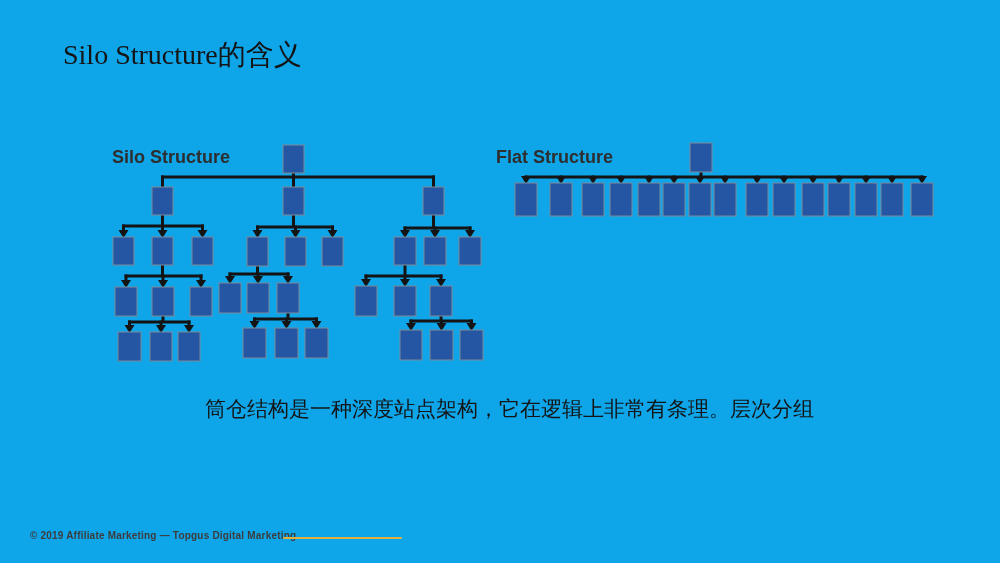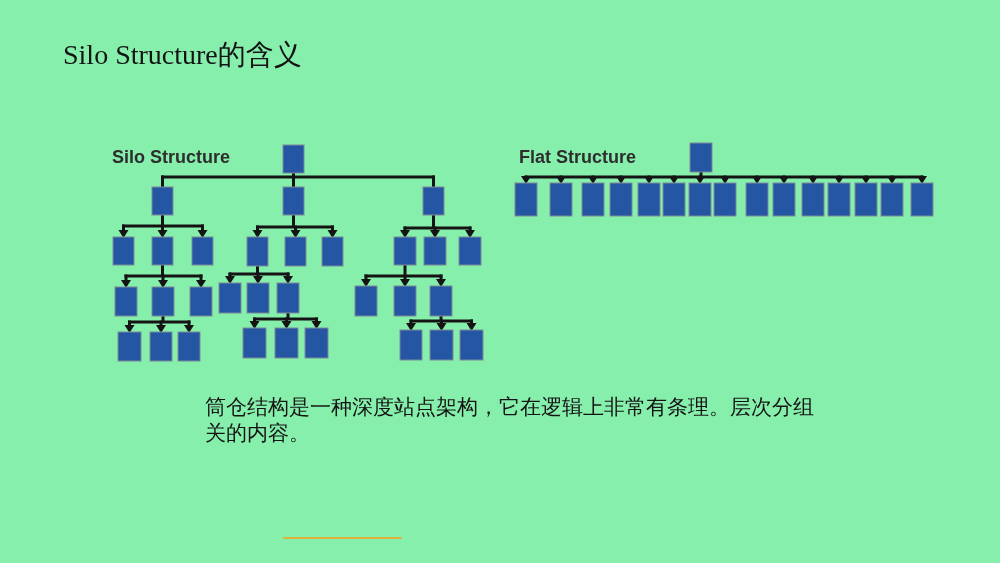--- a/index.html
+++ b/index.html
@@ -10,36 +10,36 @@
     --title-text:#141414;
     --body-text:#141414;
     --footer-text:#3c3c3c;
     --diagram-label:#2e2e2e;
   }
   html,body{margin:0;padding:0;}
   body{
     width:1000px;height:563px;overflow:hidden;background:#ffffff;
     font-family:"Liberation Sans", sans-serif;
   }
-  .slide{position:relative;width:1000px;height:563px;background:#86efac;}
+  .slide{position:relative;width:1000px;height:563px;background:#0ea5e9;}
   .slide-title{
     position:absolute;left:63px;top:36px;
     font-family:"Liberation Serif","DejaVu Serif",serif;
     font-size:28px;color:var(--title-text);white-space:nowrap;
   }
   #diagram-svg{position:absolute;left:0;top:0;width:1000px;height:563px;}
   .diagram-label{
     position:absolute;font-family:"Liberation Sans",sans-serif;
     font-weight:bold;font-size:18px;color:var(--diagram-label);white-space:nowrap;
   }
   .diagram-label.silo{left:112px;top:147px;}
-  .diagram-label.flat{left:519px;top:147px;}
+  .diagram-label.flat{left:496px;top:147px;}
   .body-text{
     position:absolute;left:205px;top:396px;width:640px;
-    font-family:Liberation Mono, monospace;
+    font-family:Liberation Sans, sans-serif;
     font-size:21px;line-height:26px;color:var(--body-text);
   }
   .body-line{white-space:nowrap;}
   .footer-text{
     position:absolute;left:30px;top:530px;
     font-size:10px;font-weight:bold;color:var(--footer-text);
     letter-spacing:0.2px;white-space:nowrap;
   }
   .accent-rule{
     position:absolute;left:283px;top:537px;width:119px;height:2px;
@@ -214,18 +214,18 @@
         <rect x="881" y="183" width="22" height="33" fill="#2456a3" stroke="#7d8a99" stroke-width="1"></rect>
         <rect x="911" y="183" width="22" height="33" fill="#2456a3" stroke="#7d8a99" stroke-width="1"></rect>
       </g>
     </svg>
 
   <div class="diagram-label silo">Silo Structure</div>
   <div class="diagram-label flat">Flat Structure</div>
 
   <div class="body-text">
     <div class="body-line">筒仓结构是一种深度站点架构，它在逻辑上非常有条理。层次分组</div>
-    <div class="body-line">关的内容。</div>
   </div>
 
+  <div class="footer-text">© 2019 Affiliate Marketing — Topgus Digital Marketing</div>
   <div class="accent-rule"></div>
 
 </div>
 
 </body></html>

